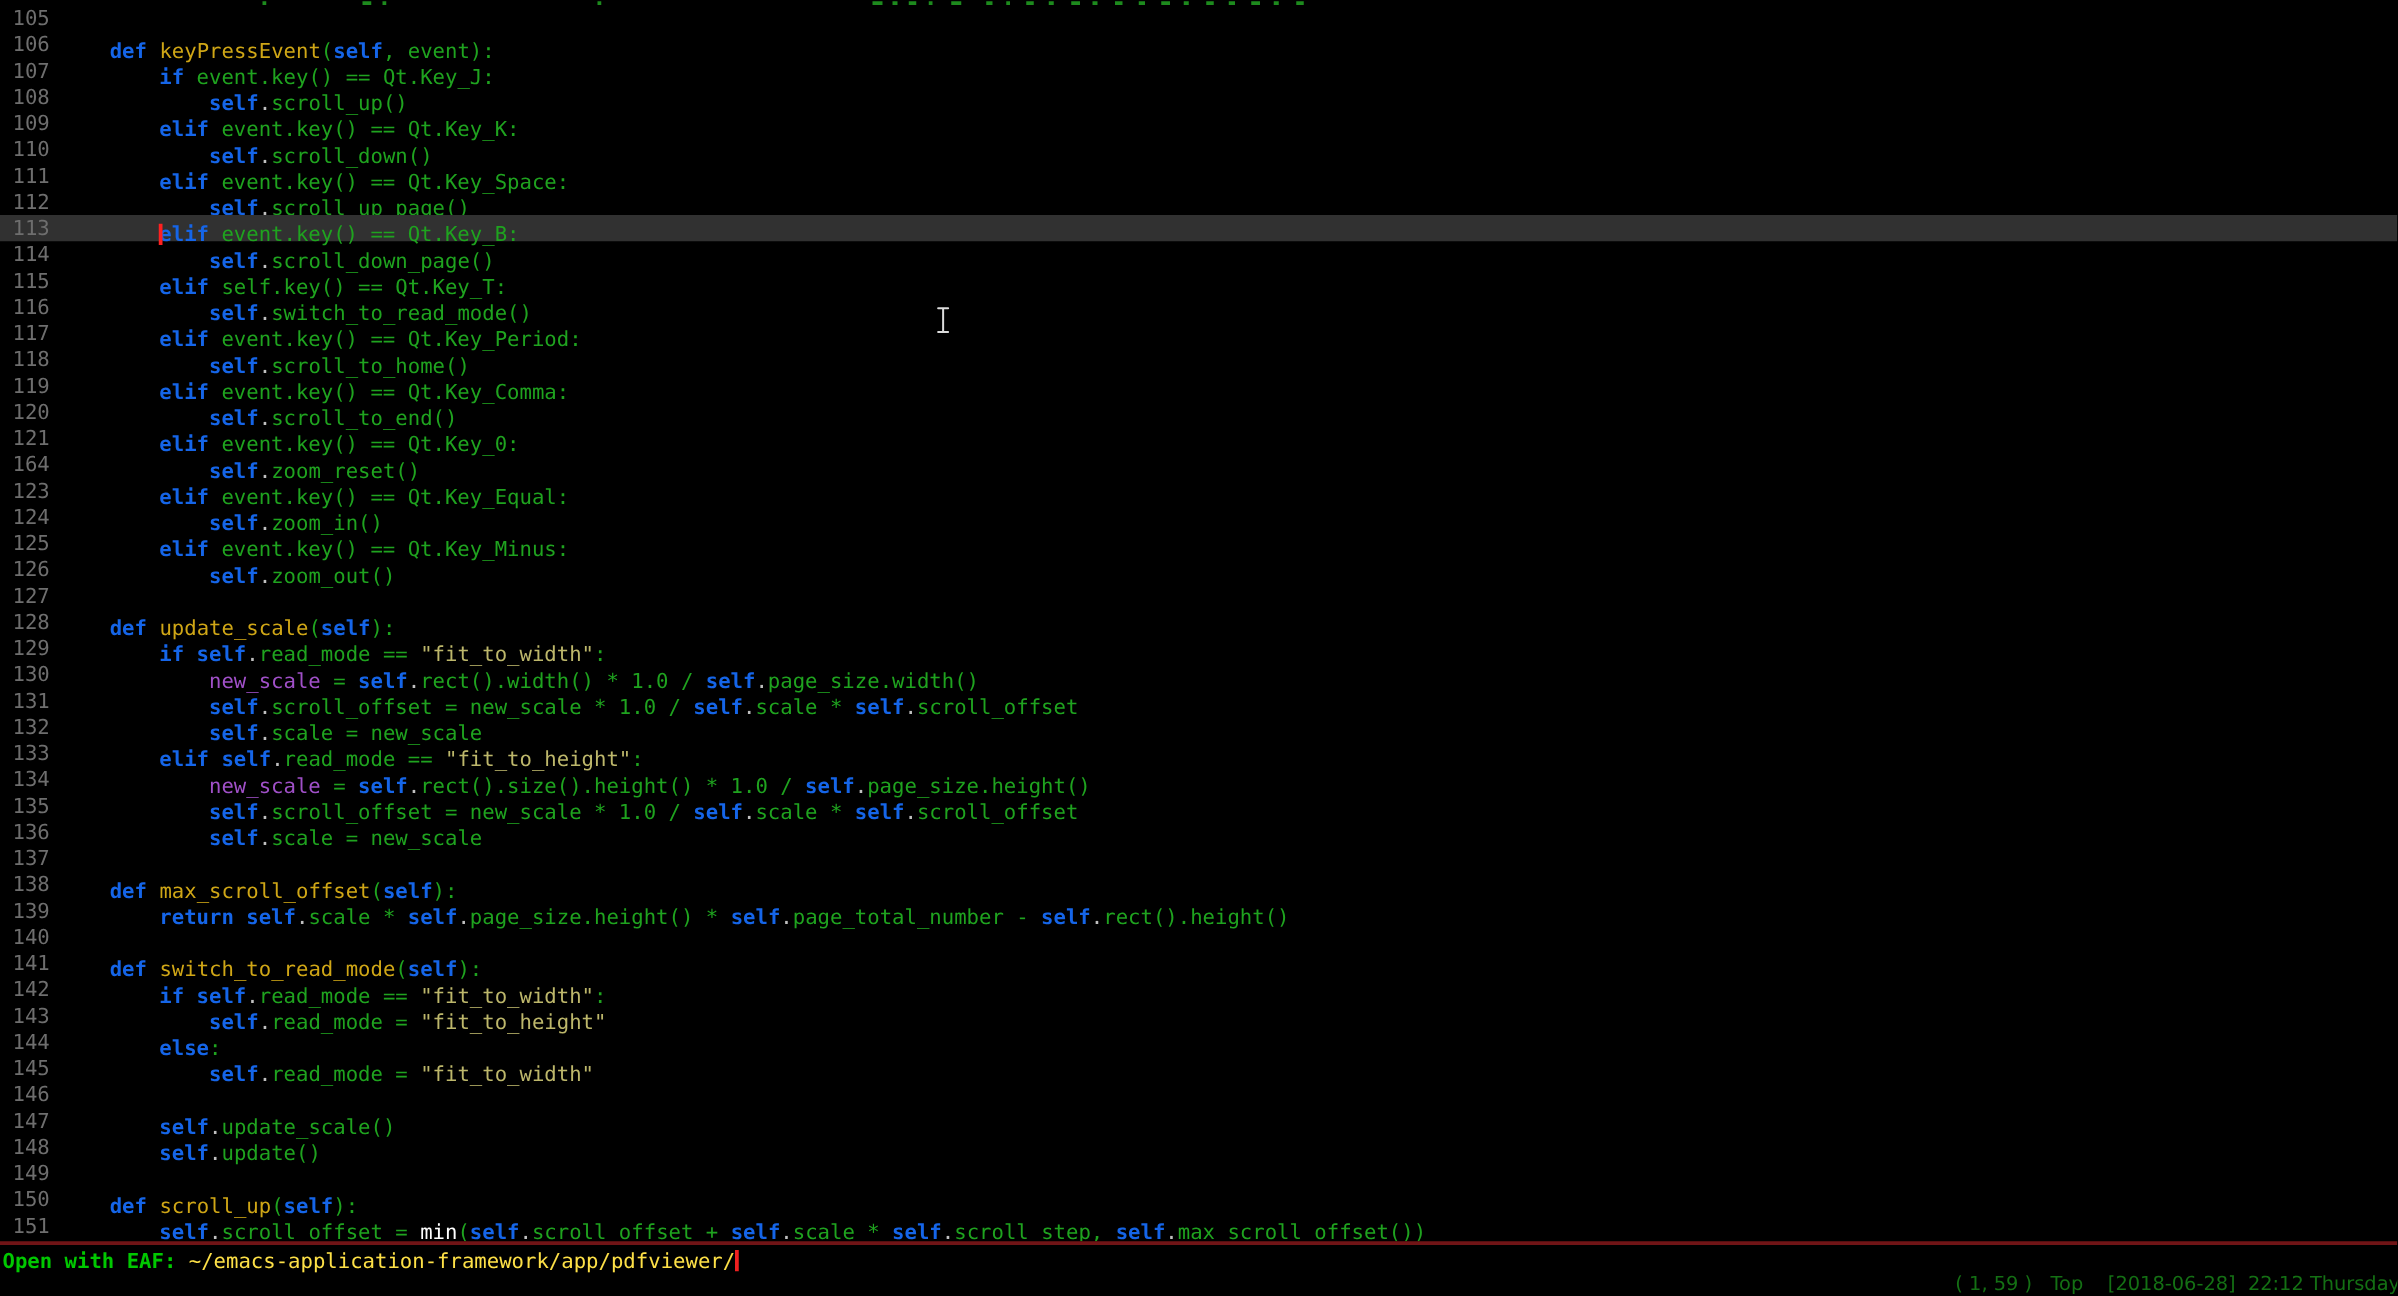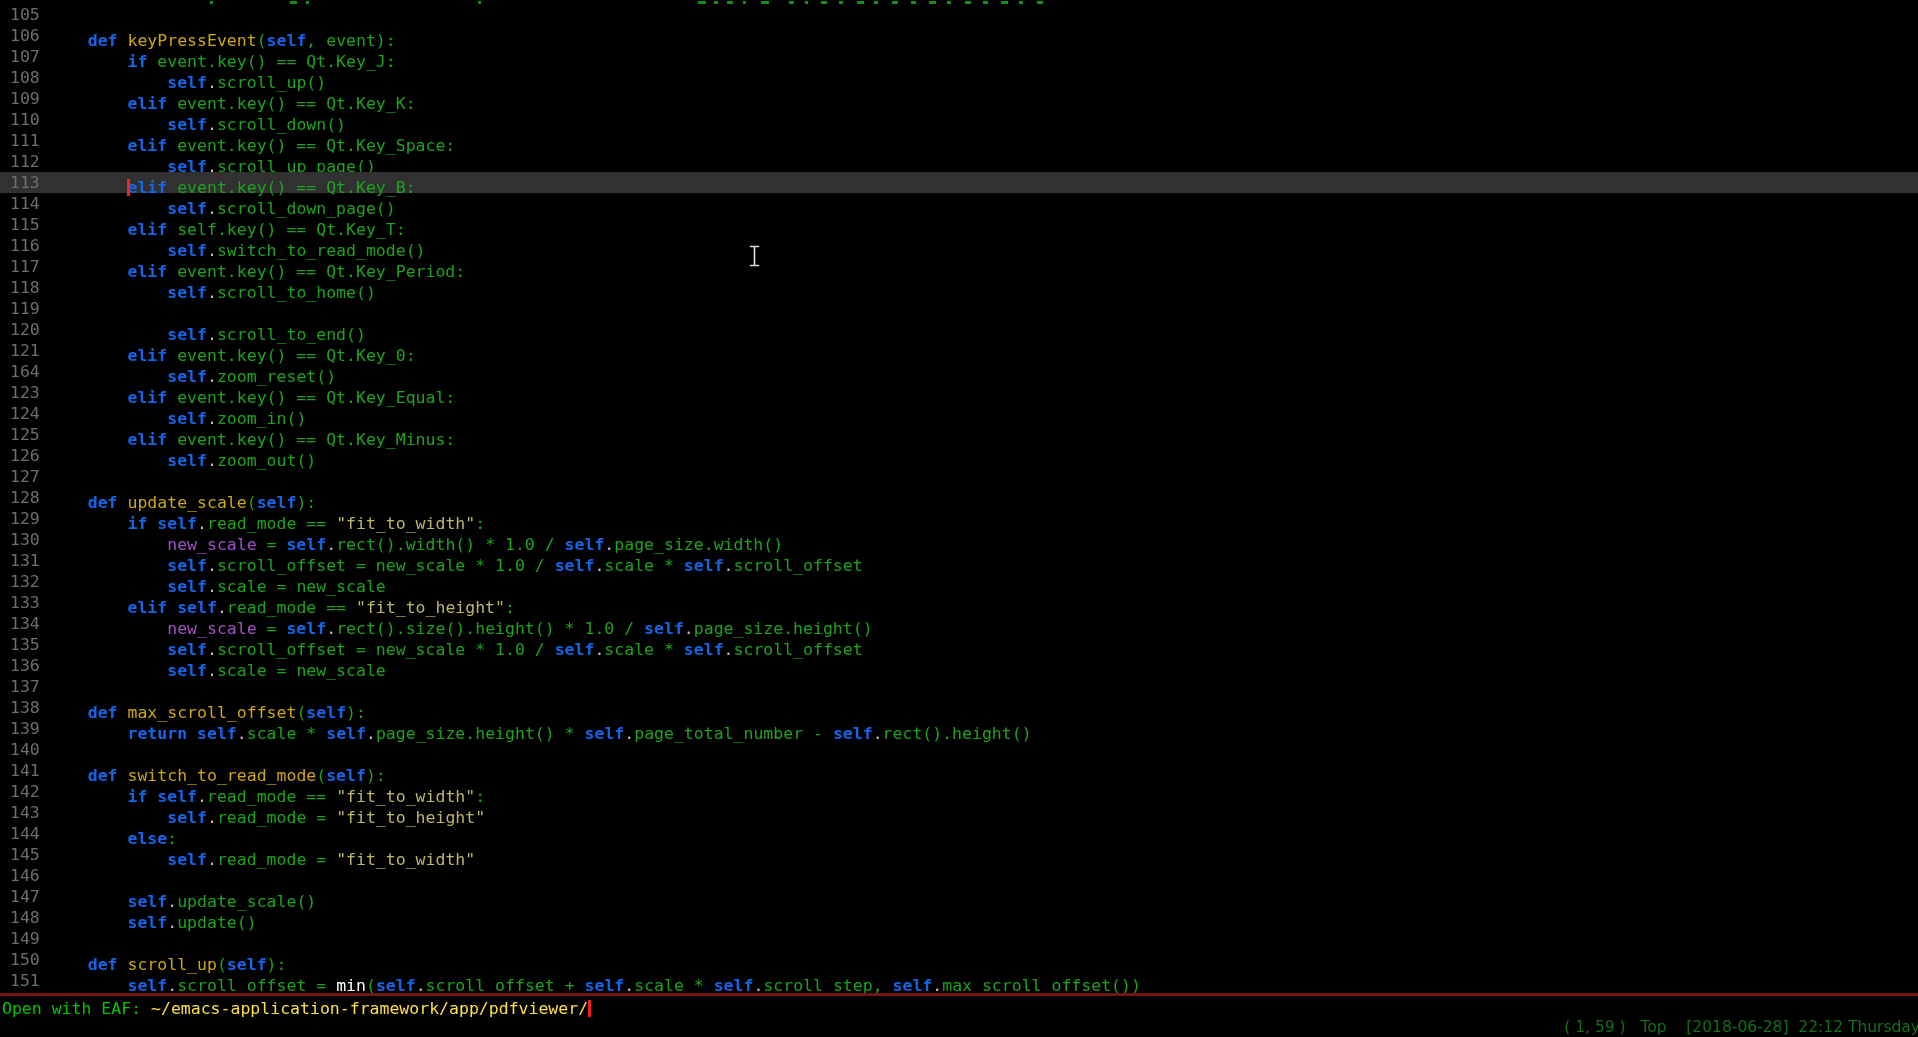--- a/index.html
+++ b/index.html
@@ -42,21 +42,21 @@
     background:#701416;
   }
   .minibuffer{
     position:absolute;left:0;right:0;top:996px;bottom:0;
     background:#000;
   }
   .mb-line{
     position:absolute;left:2px;top:3px;
     font-size:16.5px;line-height:19px;white-space:pre;
   }
-  .mb-prompt{color:#00c800;font-weight:normal;}
+  .mb-prompt{color:#00c800;font-weight:bold;}
   .mb-path{color:#fde047;}
   .mb-cursor{
     display:inline-block;width:3px;height:17px;
     background:#f02020;vertical-align:middle;position:relative;top:-1px;
   }
   .tray{
     position:absolute;right:-2px;bottom:1px;
     color:#147014;font-size:15.5px;white-space:pre;
     font-family:"DejaVu Sans", sans-serif;
   }
@@ -103,21 +103,21 @@
         <div class="row"><span class="gutter">109</span><span class="code"><span class="tok-c">        </span><span class="tok-k">elif </span><span class="tok-c">event.key() == Qt.Key_K:</span></span></div>
         <div class="row"><span class="gutter">110</span><span class="code"><span class="tok-c">            </span><span class="tok-k">self</span><span class="tok-d">.</span><span class="tok-c">scroll_down()</span></span></div>
         <div class="row"><span class="gutter">111</span><span class="code"><span class="tok-c">        </span><span class="tok-k">elif </span><span class="tok-c">event.key() == Qt.Key_Space:</span></span></div>
         <div class="row"><span class="gutter">112</span><span class="code"><span class="tok-c">            </span><span class="tok-k">self</span><span class="tok-d">.</span><span class="tok-c">scroll_up_page()</span></span></div>
         <div class="row hl"><span class="gutter">113</span><span class="code"><span class="tok-c">        </span><span class="cursor-bar"></span><span class="tok-k">elif </span><span class="tok-c">event.key() == Qt.Key_B:</span></span></div>
         <div class="row"><span class="gutter">114</span><span class="code"><span class="tok-c">            </span><span class="tok-k">self</span><span class="tok-d">.</span><span class="tok-c">scroll_down_page()</span></span></div>
         <div class="row"><span class="gutter">115</span><span class="code"><span class="tok-c">        </span><span class="tok-k">elif </span><span class="tok-c">self.key() == Qt.Key_T:</span></span></div>
         <div class="row"><span class="gutter">116</span><span class="code"><span class="tok-c">            </span><span class="tok-k">self</span><span class="tok-d">.</span><span class="tok-c">switch_to_read_mode()</span></span></div>
         <div class="row"><span class="gutter">117</span><span class="code"><span class="tok-c">        </span><span class="tok-k">elif </span><span class="tok-c">event.key() == Qt.Key_Period:</span></span></div>
         <div class="row"><span class="gutter">118</span><span class="code"><span class="tok-c">            </span><span class="tok-k">self</span><span class="tok-d">.</span><span class="tok-c">scroll_to_home()</span></span></div>
-        <div class="row"><span class="gutter">119</span></div>
+        <div class="row"><span class="gutter">119</span><span class="code"><span class="tok-c">        </span><span class="tok-k">elif </span><span class="tok-c">event.key() == Qt.Key_Comma:</span></span></div>
         <div class="row"><span class="gutter">120</span><span class="code"><span class="tok-c">            </span><span class="tok-k">self</span><span class="tok-d">.</span><span class="tok-c">scroll_to_end()</span></span></div>
         <div class="row"><span class="gutter">121</span><span class="code"><span class="tok-c">        </span><span class="tok-k">elif </span><span class="tok-c">event.key() == Qt.Key_0:</span></span></div>
         <div class="row"><span class="gutter">164</span><span class="code"><span class="tok-c">            </span><span class="tok-k">self</span><span class="tok-d">.</span><span class="tok-c">zoom_reset()</span></span></div>
         <div class="row"><span class="gutter">123</span><span class="code"><span class="tok-c">        </span><span class="tok-k">elif </span><span class="tok-c">event.key() == Qt.Key_Equal:</span></span></div>
         <div class="row"><span class="gutter">124</span><span class="code"><span class="tok-c">            </span><span class="tok-k">self</span><span class="tok-d">.</span><span class="tok-c">zoom_in()</span></span></div>
         <div class="row"><span class="gutter">125</span><span class="code"><span class="tok-c">        </span><span class="tok-k">elif </span><span class="tok-c">event.key() == Qt.Key_Minus:</span></span></div>
         <div class="row"><span class="gutter">126</span><span class="code"><span class="tok-c">            </span><span class="tok-k">self</span><span class="tok-d">.</span><span class="tok-c">zoom_out()</span></span></div>
         <div class="row"><span class="gutter">127</span><span class="code"></span></div>
         <div class="row"><span class="gutter">128</span><span class="code"><span class="tok-c">    </span><span class="tok-k">def </span><span class="tok-f">update_scale</span><span class="tok-c">(</span><span class="tok-k">self</span><span class="tok-c">):</span></span></div>
         <div class="row"><span class="gutter">129</span><span class="code"><span class="tok-c">        </span><span class="tok-k">if </span><span class="tok-k">self</span><span class="tok-d">.</span><span class="tok-c">read_mode == </span><span class="tok-s">"fit_to_width"</span><span class="tok-c">:</span></span></div>

